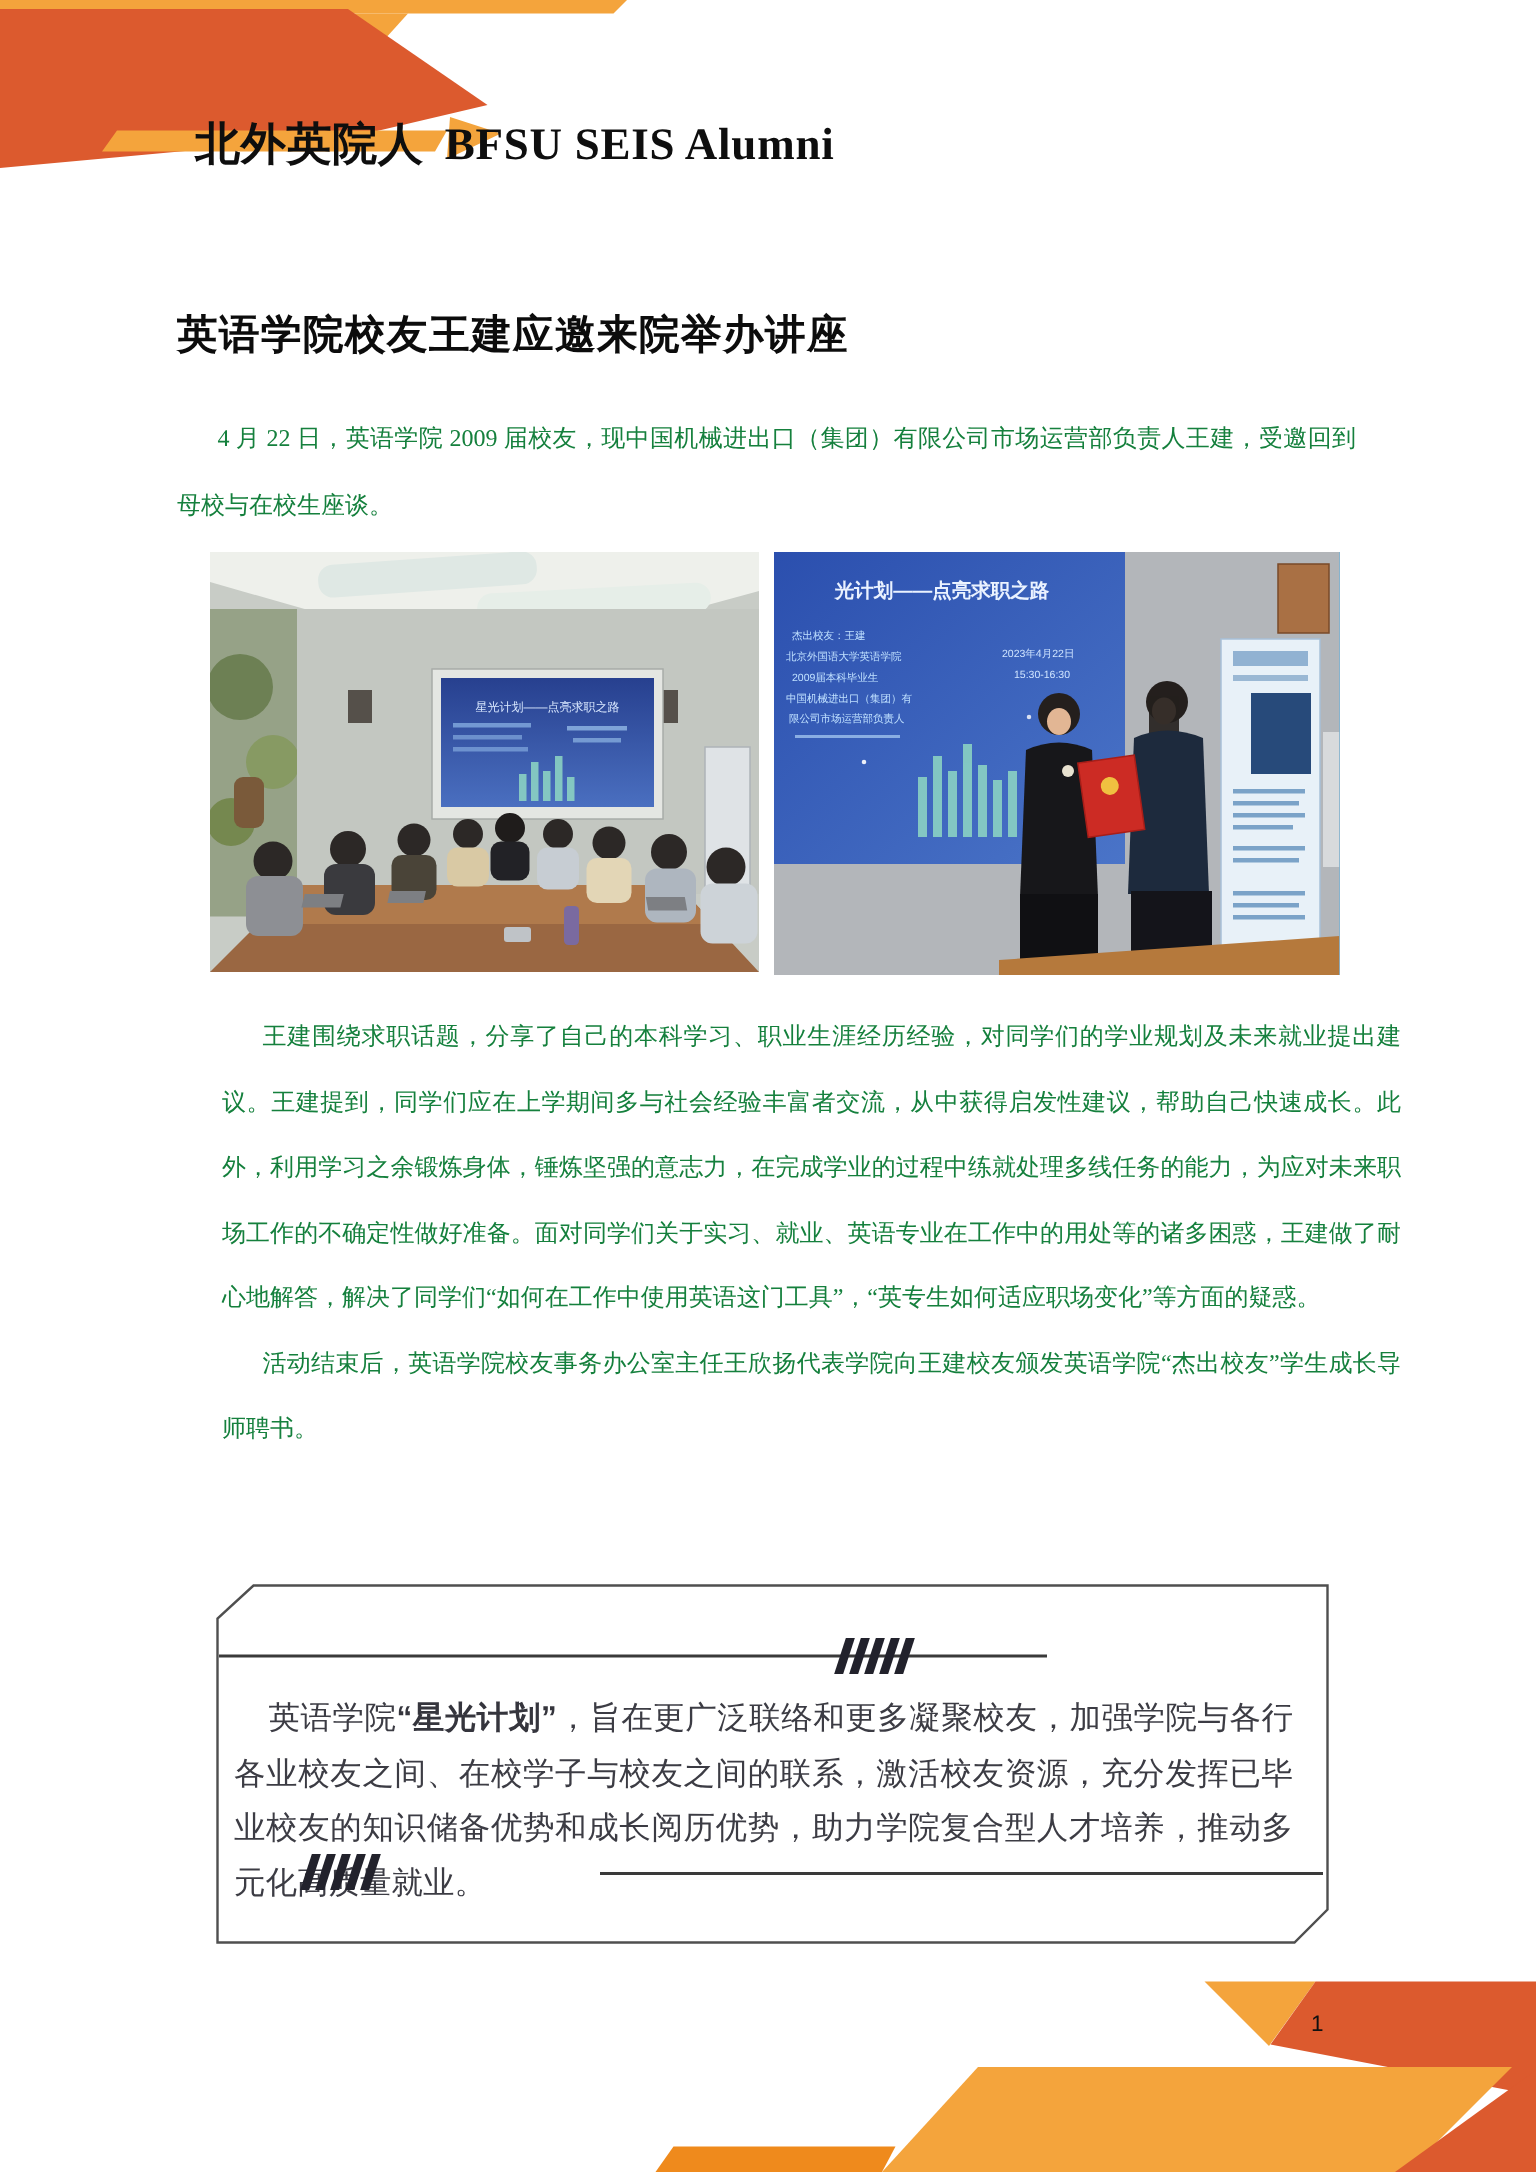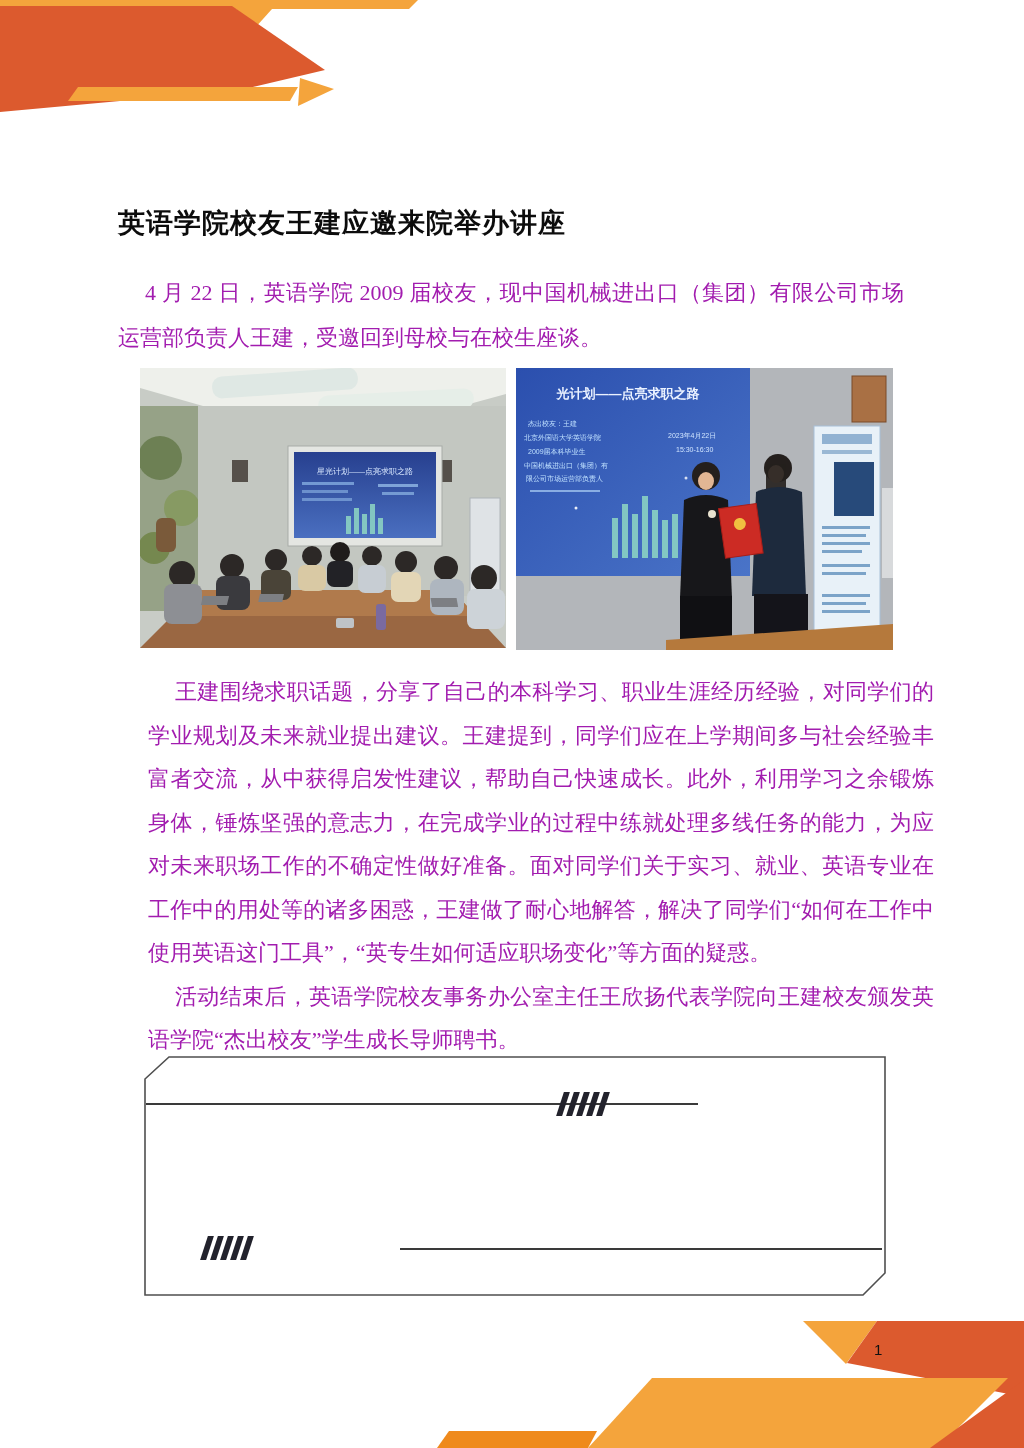--- a/index.html
+++ b/index.html
@@ -5,21 +5,21 @@
   html,body{margin:0;padding:0;background:#e8e8e8;}
   .page{position:relative;width:1024px;height:1448px;margin:0 auto;background:#fff;overflow:hidden;
         font-family:"Liberation Serif","DejaVu Serif",serif;color:#151515;}
   .abs{position:absolute;}
   
   .masthead{top:76px;left:130px;font-weight:bold;font-size:30px;letter-spacing:.5px;color:#0e0e0e;white-space:nowrap;}
   .masthead .en{margin-left:14px;}
   
   .article-title{top:205px;left:118px;width:790px;text-align:left;font-family:"Liberation Sans","DejaVu Sans",sans-serif;
         font-weight:700;font-size:27px;letter-spacing:1px;color:#0c0c0c;}
-  .body-text{font-size:22px;text-align:justify;color:#a21caf;}
+  .body-text{font-size:16px;text-align:justify;color:#15803d;}
   .p1{top:270px;left:118px;width:786px;line-height:45px;text-indent:27px;}
   .body2{top:670px;left:118px;width:786px;line-height:43.5px;margin-left:30px;}
   .body2 p{margin:0;text-indent:27px;}
   
   .photo{overflow:hidden;background:#0369a1;}
   .photo svg{display:block;}
   
   .callout-outline{top:1056px;left:144px;}
   .callout-rule{background:#3a3a3a;height:2px;}
   .rule-top{top:1103px;left:146px;width:552px;}
@@ -40,20 +40,23 @@
 <div class="page">
 
   <svg class="abs" style="top:0;left:0;" width="420" height="140" viewBox="0 0 420 140">
     <polygon points="0,0 418,0 409,9 0,9" style="fill:var(--amber)"></polygon>
     <polygon points="236,9 272,9 253,30" style="fill:var(--amber)"></polygon>
     <polygon points="0,6 232,6 325,70 240,90 0,112" style="fill:var(--red)"></polygon>
     <polygon points="78,87 298,87 290,101 68,101" style="fill:var(--amber)"></polygon>
     <polygon points="300,78 334,89 298,106" style="fill:var(--amber)"></polygon>
   </svg>
 
+  <div class="abs masthead">
+    <span>北外英院人</span><span class="en">BFSU SEIS Alumni</span>
+  </div>
 
   <div class="abs article-title">英语学院校友王建应邀来院举办讲座</div>
 
   <div class="abs body-text p1">4 月 22 日，英语学院 2009 届校友，现中国机械进出口（集团）有限公司市场运营部负责人王建，受邀回到母校与在校生座谈。</div>
 
   <div class="abs photo" style="top:368px;left:140px;width:366px;height:280px;">
     <svg width="366" height="280" viewBox="0 0 366 280">
       <defs>
         <linearGradient id="blu1" x1="0" y1="0" x2="0" y2="1">
           <stop offset="0" stop-color="#27408f"></stop>
@@ -205,20 +208,23 @@
     <polygon points="25,1 741,1 741,217 719,239 1,239 1,23" fill="#ffffff" stroke="#4f4f4f" stroke-width="1.6"></polygon>
   </svg>
   <div class="abs callout-rule rule-top"></div>
   <div class="abs bars bars-top">
       <i></i>
       <i></i>
       <i></i>
       <i></i>
       <i></i>
     </div>
+  <div class="abs callout-text">
+    <span>英语学院</span><span class="b">“星光计划”</span><span>，旨在更广泛联络和更多凝聚校友，加强学院与各行各业校友之间、在校学子与校友之间的联系，激活校友资源，充分发挥已毕业校友的知识储备优势和成长阅历优势，助力学院复合型人才培养，推动多元化高质量就业。</span>
+  </div>
   <div class="abs bars bars-bottom">
       <i></i>
       <i></i>
       <i></i>
       <i></i>
       <i></i>
     </div>
   <div class="abs callout-rule rule-bottom"></div>
 
   <svg class="abs" style="top:1300px;left:400px;" width="624" height="148" viewBox="0 0 624 148">

